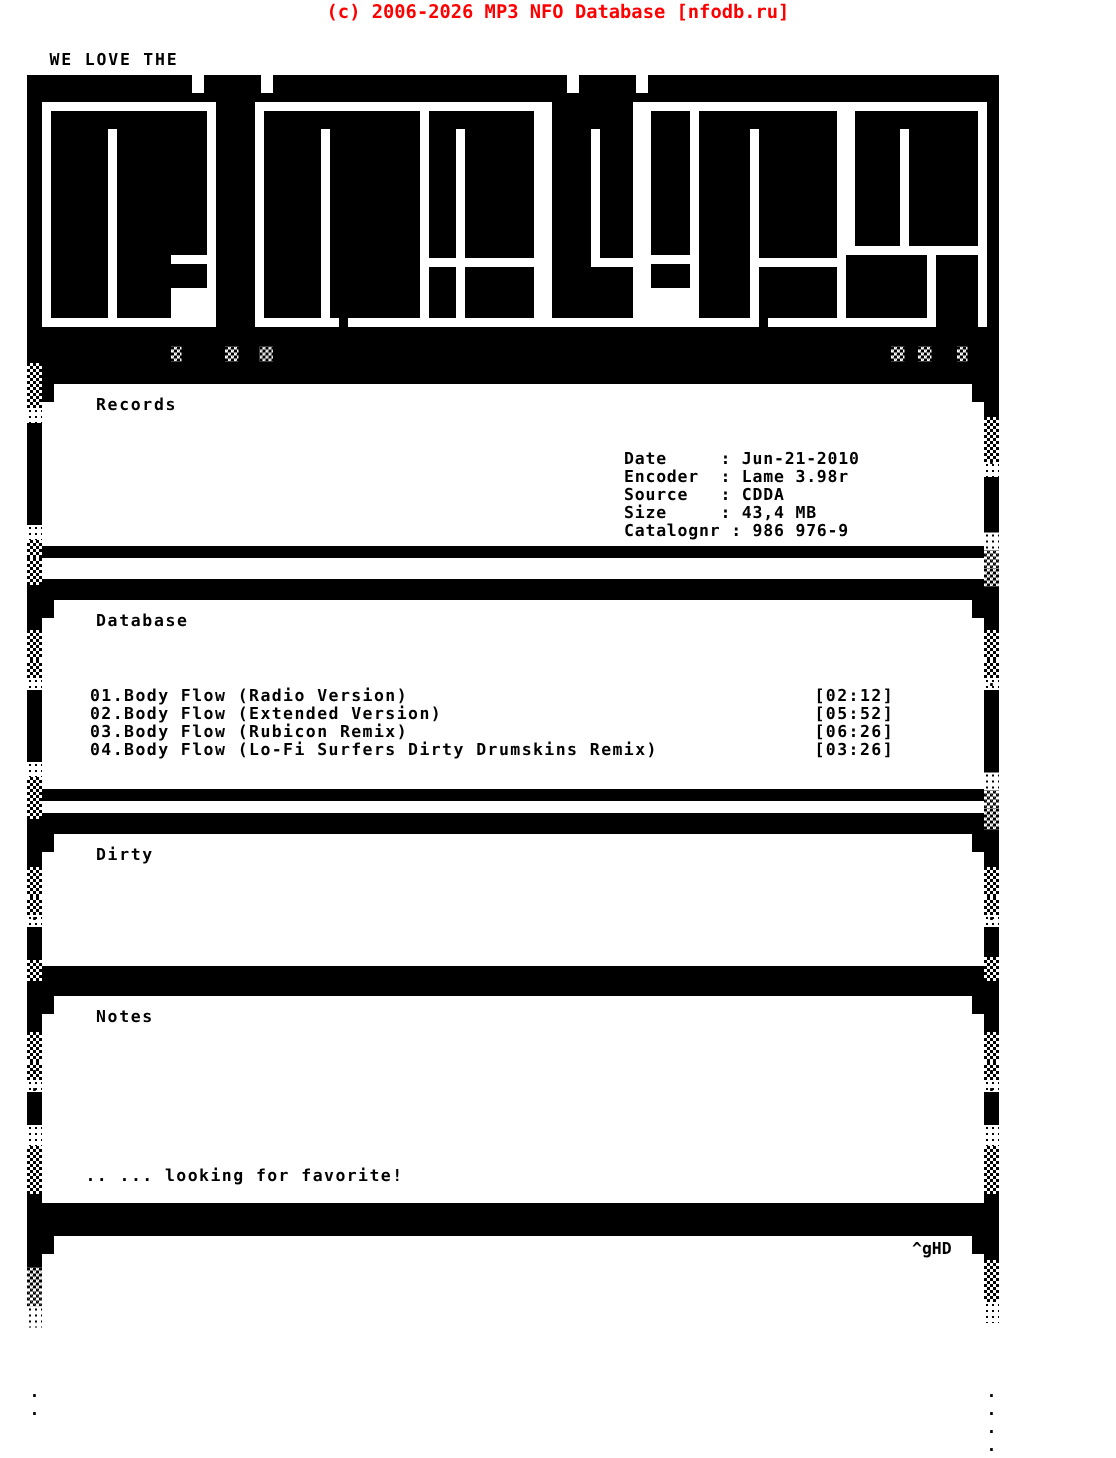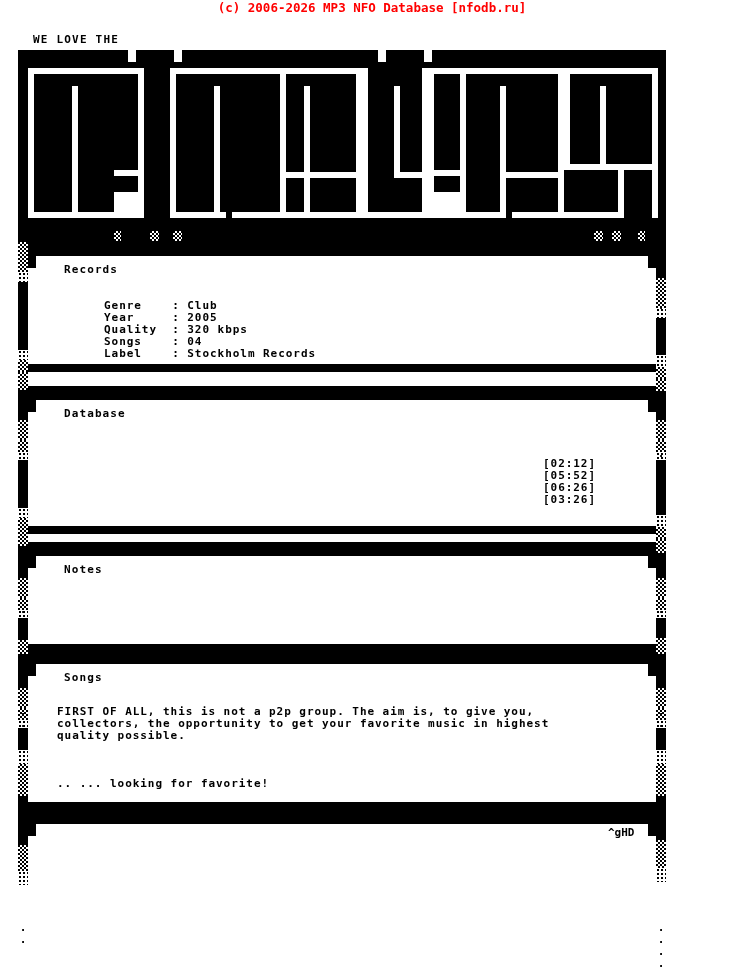--- a/index.html
+++ b/index.html
@@ -250,71 +250,72 @@
 <div class="section" style="top:242px; height:130px;">
   <div class="sec-topbar-nub" style="height:26px;"></div>
   <div class="sec-topbar" style="width:612px;"></div>
   <div class="sec-topbar-nub-r" style="left:630px;"></div>
   <div class="sec-left-rail" style="top:0px; height:128px;"></div>
   <div class="sec-right-rail" style="left:638px; top:0px; height:128px;"></div>
   <div class="blk" style="left:0px; top:122px; width:648px; height:8px;"></div>
 
   <div class="sec-title" style="left:46px; top:22px;">Records</div>
 
-  <div class="sec-body" style="left:86px; top:58px;">Genre    : Club
-Year     : 2005
-Quality  : 320 kbps
-Songs    : 04
-Label    : Stockholm Records</div>
-
+
+  <div class="sec-body" style="left:398px; top:58px; letter-spacing:0.52px;">Date     : Jun-21-2010
+Encoder  : Lame 3.98r
+Source   : CDDA
+Size     : 43,4 MB
+Catalognr : 986 976-9</div>
 </div>
 
 <div class="section" style="top:386px; height:148px;">
   <div class="sec-topbar-nub" style="height:26px;"></div>
   <div class="sec-topbar" style="width:612px;"></div>
   <div class="sec-topbar-nub-r" style="left:630px;"></div>
   <div class="sec-left-rail" style="top:0px; height:146px;"></div>
   <div class="sec-right-rail" style="left:638px; top:0px; height:146px;"></div>
   <div class="blk" style="left:0px; top:140px; width:648px; height:8px;"></div>
 
   <div class="sec-title" style="left:46px; top:22px;">Database</div>
 
+  <div class="sec-body" style="left:42px; top:72px;">01.Body Flow (Radio Version)
+02.Body Flow (Extended Version)
+03.Body Flow (Rubicon Remix)
+04.Body Flow (Lo-Fi Surfers Dirty Drumskins Remix)</div>
 
   <div class="sec-body" style="left:525px; top:72px;">[02:12]
 [05:52]
 [06:26]
 [03:26]</div>
 </div>
 
 <div class="section" style="top:542px; height:110px;">
   <div class="sec-topbar-nub" style="height:26px;"></div>
   <div class="sec-topbar" style="width:612px;"></div>
   <div class="sec-topbar-nub-r" style="left:630px;"></div>
   <div class="sec-left-rail" style="top:0px; height:108px;"></div>
   <div class="sec-right-rail" style="left:638px; top:0px; height:108px;"></div>
   <div class="blk" style="left:0px; top:102px; width:648px; height:8px;"></div>
 
-  <div class="sec-title" style="left:46px; top:22px;">Notes</div>
+  <div class="sec-title" style="left:46px; top:22px;">Dirty</div>
 
   <div class="sec-body" style="left:46px; top:52px;"></div>
 </div>
 
 <div class="section" style="top:650px; height:160px;">
   <div class="sec-topbar-nub" style="height:26px;"></div>
   <div class="sec-topbar" style="width:612px;"></div>
   <div class="sec-topbar-nub-r" style="left:630px;"></div>
   <div class="sec-left-rail" style="top:0px; height:158px;"></div>
   <div class="sec-right-rail" style="left:638px; top:0px; height:158px;"></div>
   <div class="blk" style="left:0px; top:152px; width:648px; height:8px;"></div>
 
-  <div class="sec-title" style="left:46px; top:22px;">Songs</div>
-
-  <div class="sec-body" style="left:39px; top:56px;">FIRST OF ALL, this is not a p2p group. The aim is, to give you,
-collectors, the opportunity to get your favorite music in highest
-quality possible.</div>
+  <div class="sec-title" style="left:46px; top:22px;">Notes</div>
+
 
   <div class="sec-body" style="left:39px; top:128px;">.. ... looking for favorite!</div>
 </div>
 
 <div class="section" style="top:810px; height:30px;">
   <div class="sec-topbar-nub" style="height:26px;"></div>
   <div class="sec-topbar" style="width:612px;"></div>
   <div class="sec-topbar-nub-r" style="left:630px;"></div>
   <div class="sec-left-rail" style="top:0px; height:40px;"></div>
   <div class="sec-right-rail" style="left:638px; top:0px; height:40px;"></div>

